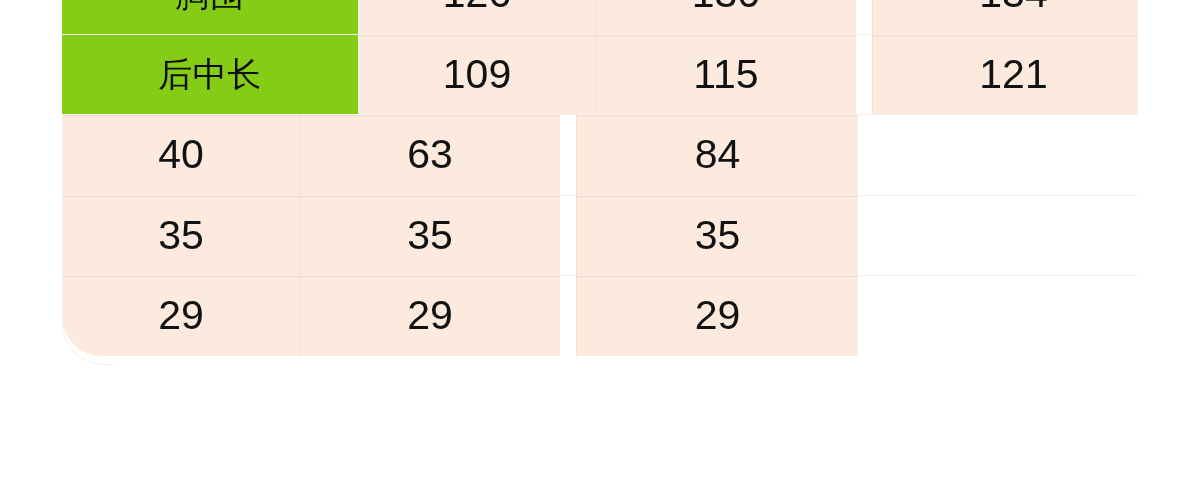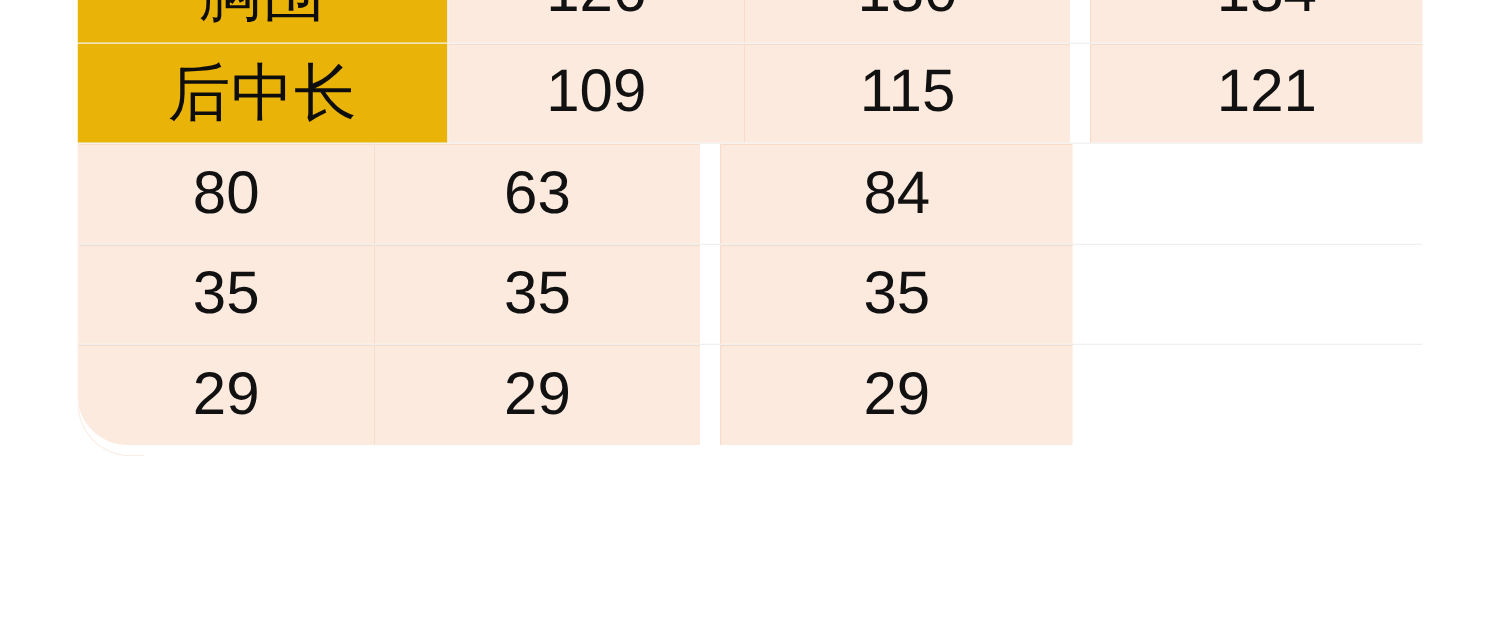--- a/index.html
+++ b/index.html
@@ -55,30 +55,30 @@
     justify-content: center;
     box-sizing: border-box;
     line-height: 1;
     color: #101010;
   }
 
   
   .cell.label {
     width: 296px;             
     flex: 0 0 296px;
-    background: #eab308;
-    font-size: 50px;
+    background: #84cc16;
+    font-size: 34px;
     letter-spacing: 0.5px;
     color: #0d0d0d;
   }
 
   
   .cell.value {
     background: #fceade;
-    font-size: 48px;
+    font-size: 41px;
     color: #111111;
     font-weight: 400;
   }
   .cell.v1 { width: 237px; flex: 0 0 237px; }   
   .cell.v2 { width: 261px; flex: 0 0 261px; }   
   .cell.v3 { width: 282px; flex: 0 0 282px; margin-left: 16px; }   
 
   
   .cell.v2, .cell.v3 {
     border-left: 1px solid #f7ddcd;
@@ -139,21 +139,21 @@
         <div class="cell value v2">
           <span>115</span>
         </div>
         <div class="cell value v3">
           <span>121</span>
         </div>
       </div>
 
       <div class="trow">
         <div class="cell value v1">
-          <span>80</span>
+          <span>40</span>
         </div>
         <div class="cell value v2">
           <span>63</span>
         </div>
         <div class="cell value v3">
           <span>84</span>
         </div>
       </div>
 
       <div class="trow">

